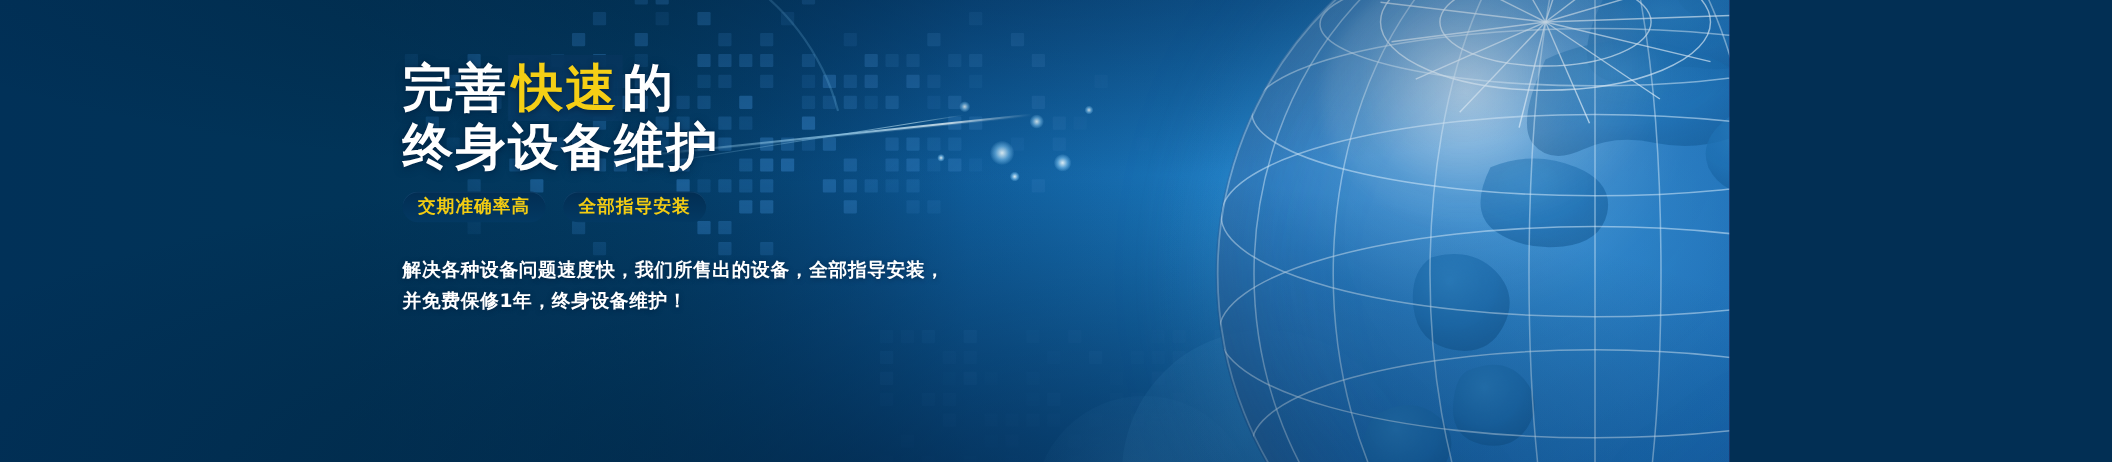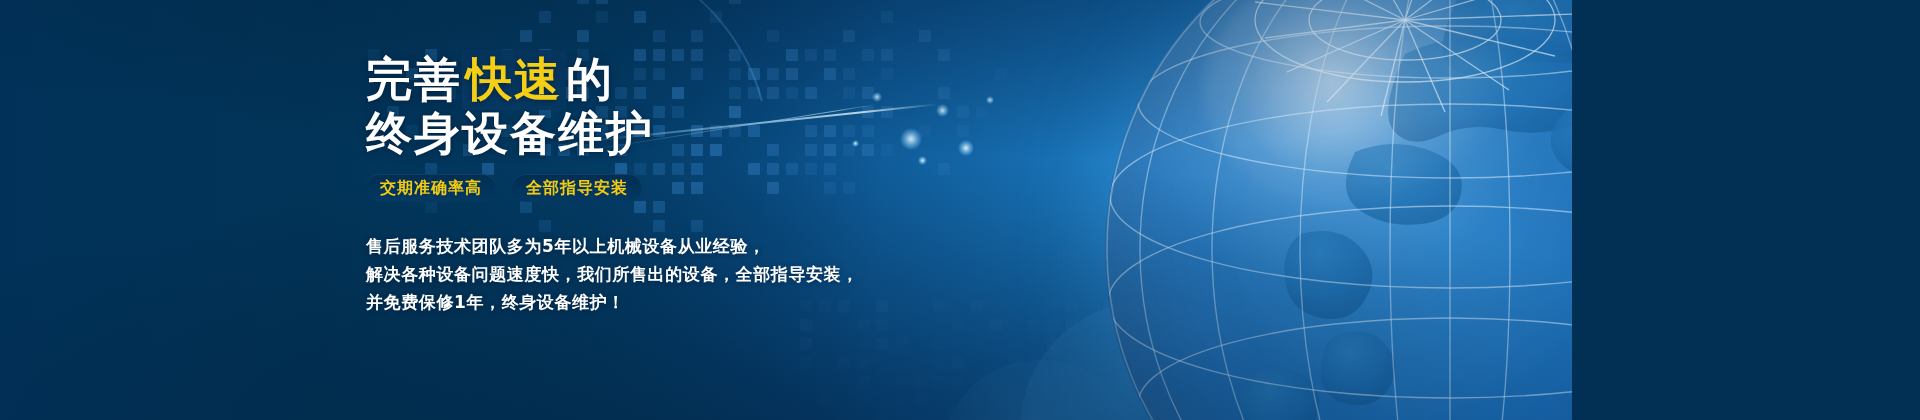--- a/index.html
+++ b/index.html
@@ -526,19 +526,18 @@
       <span class="hl-line"><span>完善</span><span class="hl-accent">快速</span><span>的</span></span>
       <span class="hl-line">终身设备维护</span>
     </h1>
 
     <div class="pills">
       <span class="pill">交期准确率高</span>
       <span class="pill">全部指导安装</span>
     </div>
 
     <p class="body-copy">
-      <span>售后服务技术团队多为5年以上机械设备从业经验，</span>
       <span>解决各种设备问题速度快，我们所售出的设备，全部指导安装，</span>
       <span>并免费保修1年，终身设备维护！</span>
     </p>
 
   </div>
 </div>
 
 </body></html>

